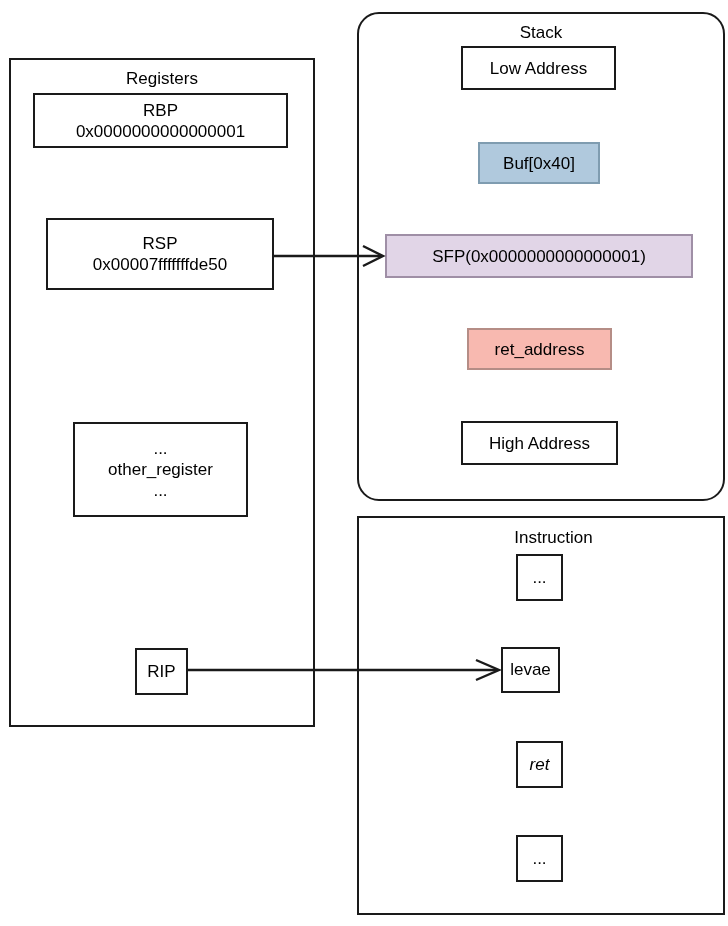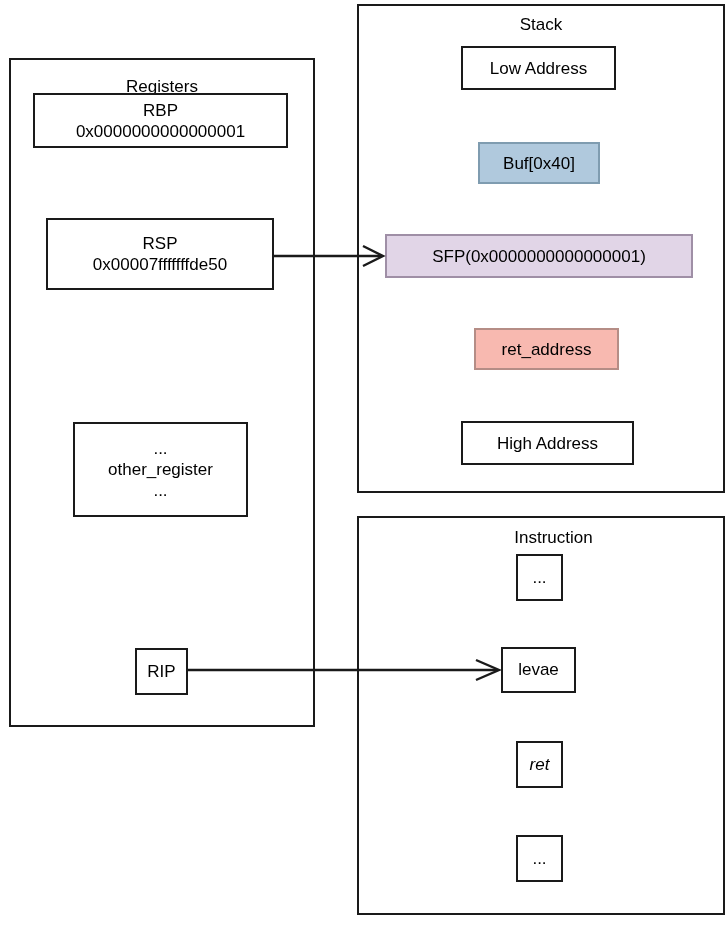--- a/index.html
+++ b/index.html
@@ -92,21 +92,21 @@
 
   
   .connector { position: absolute; left: 0; top: 0; pointer-events: none; }
 </style>
 </head>
 <body>
 
 <div id="canvas">
 
   <div class="abs panel" style="left:9px; top:58px; width:306px; height:669px;">
-    <div class="panel-title" style="top:9px;margin-top:8px;">Registers</div>
+    <div class="panel-title" style="top:9px;">Registers</div>
   </div>
 
   <div class="abs node" style="left:33px; top:93px; width:255px; height:55px;">
     <span>RBP</span>
     <span class="line2">0x0000000000000001</span>
   </div>
 
   <div class="abs node" style="left:46px; top:218px; width:228px; height:72px;justify-content:center;">
     <span>RSP</span>
     <span class="line2">0x00007fffffffde50</span>
@@ -115,53 +115,53 @@
   <div class="abs node" style="left:73px; top:422px; width:175px; height:95px;">
     <span>...</span>
     <span>other_register</span>
     <span>...</span>
   </div>
 
   <div class="abs node" style="left:135px; top:648px; width:53px; height:47px;">
     <span>RIP</span>
   </div>
 
-  <div class="abs panel" style="left:357px; top:4px; width:368px; height:489px;">
+  <div class="abs panel" style="left:357px; top:12px; width:368px; height:489px;border-radius:22px;">
     <div class="panel-title" style="top:9px;">Stack</div>
   </div>
 
   <div class="abs node" style="left:461px; top:46px; width:155px; height:44px;align-items:center;">
     <span>Low Address</span>
   </div>
 
   <div class="abs slot slot-buf" style="left:478px; top:142px; width:122px; height:42px;">
     <span>Buf[0x40]</span>
   </div>
 
   <div class="abs slot slot-sfp" style="left:385px; top:234px; width:308px; height:44px;">
     <span>SFP(0x0000000000000001)</span>
   </div>
 
-  <div class="abs slot slot-ret" style="left:467px; top:328px; width:145px; height:42px;margin-left:7px;">
+  <div class="abs slot slot-ret" style="left:467px; top:328px; width:145px; height:42px;">
     <span>ret_address</span>
   </div>
 
-  <div class="abs node" style="left:461px; top:421px; width:173px; height:44px;">
+  <div class="abs node" style="left:461px; top:421px; width:157px; height:44px;">
     <span>High Address</span>
   </div>
 
   <div class="abs panel" style="left:357px; top:516px; width:368px; height:399px;">
     <div class="panel-title" style="top:10px;padding-left:25px;">Instruction</div>
   </div>
 
   <div class="abs tiny" style="left:516px; top:554px; width:47px; height:47px;">
     <span>...</span>
   </div>
 
-  <div class="abs tiny" style="left:501px; top:647px; width:75px; height:46px;">
+  <div class="abs tiny" style="left:501px; top:647px; width:59px; height:46px;">
     <span>levae</span>
   </div>
 
   <div class="abs tiny" style="left:516px; top:741px; width:47px; height:47px;font-style:italic;">
     <span>ret</span>
   </div>
 
   <div class="abs tiny" style="left:516px; top:835px; width:47px; height:47px;">
     <span>...</span>
   </div>

